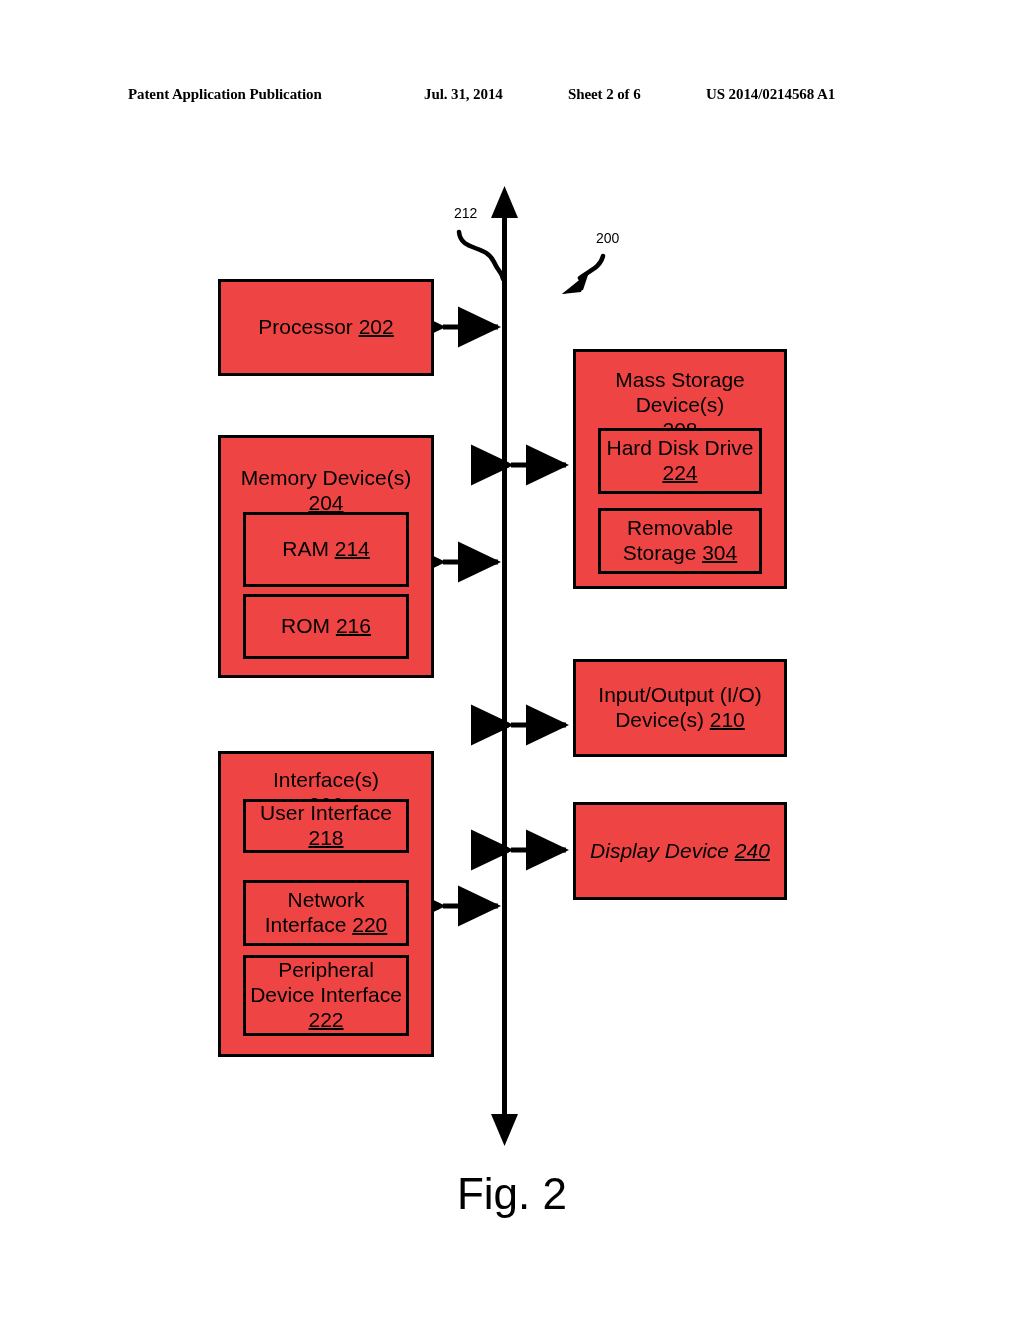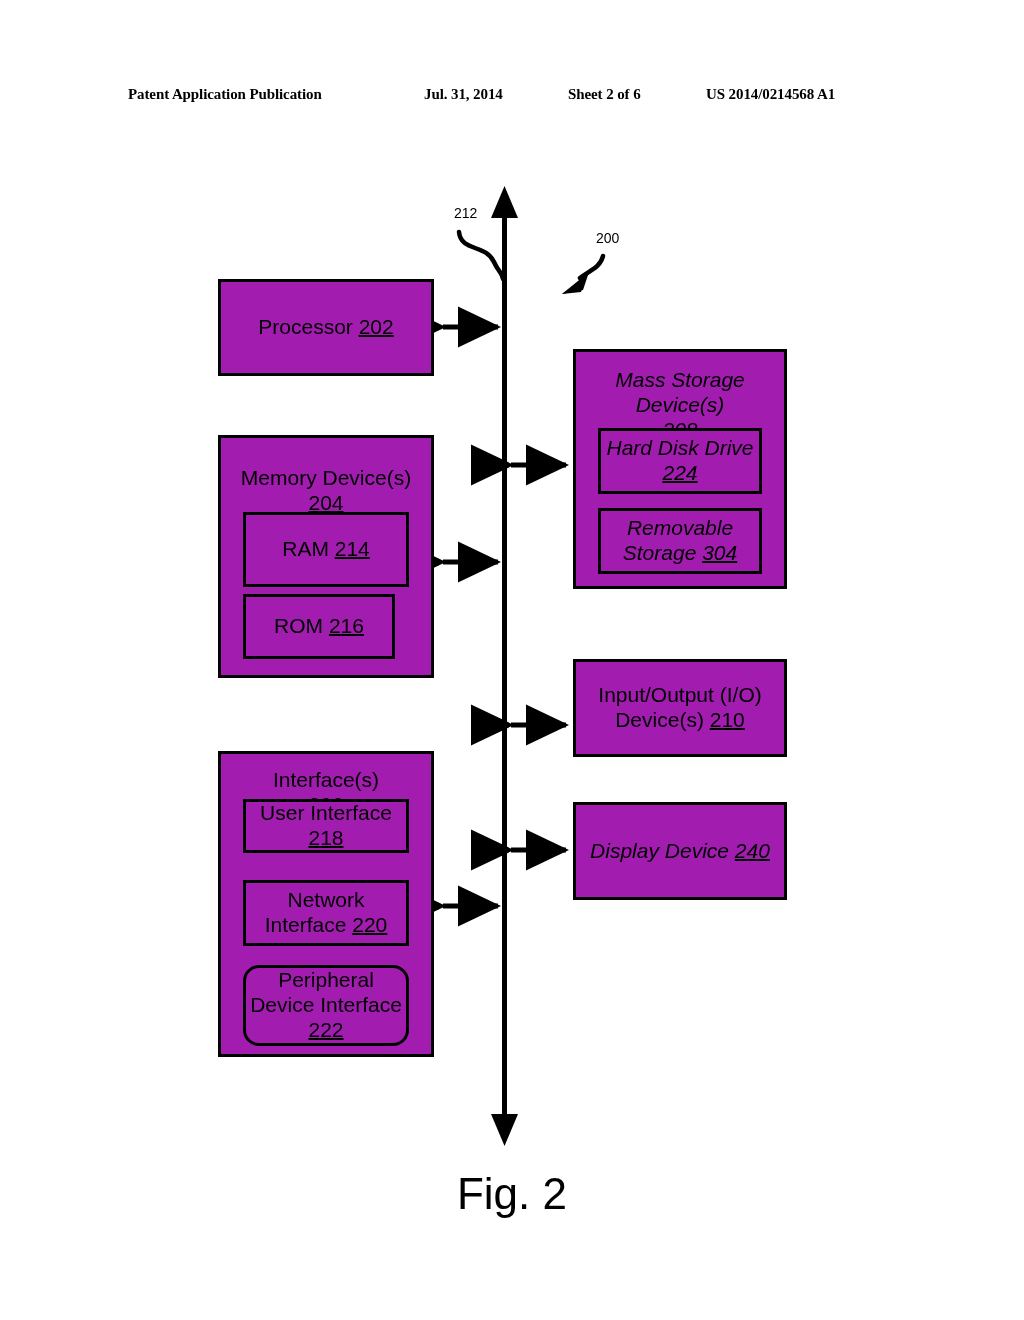--- a/index.html
+++ b/index.html
@@ -41,21 +41,21 @@
     width: 1024px;
     height: 1320px;
   }
   .diagram svg { display: block; }
 
   
   .box {
     position: absolute;
     box-sizing: border-box;
     border: 3px solid #000;
-    background: #a21caf;
+    background: #ef4444;
     display: flex;
     flex-direction: column;
     align-items: center;
     justify-content: center;
     text-align: center;
     font-size: 21px;
     line-height: 1.18;
   }
   .box.inner {
     border-width: 3px;
@@ -168,45 +168,45 @@
 </div>
 
 <div class="box" style="left:218px; top:435px; width:216px; height:243px; justify-content:flex-start;">
   <div class="group-label" style="top:28px;"><span>Memory Device(s)</span>
     <u>204</u></div>
 
   <div class="box inner" style="position:absolute; left:22px; top:74px; width:166px; height:75px;">
     <div class="box-title"><span>RAM</span> <u>214</u></div>
   </div>
 
-  <div class="box inner" style="position:absolute; left:22px; top:156px; width:152px; height:65px;">
+  <div class="box inner" style="position:absolute; left:22px; top:156px; width:166px; height:65px;">
     <div class="box-title"><span>ROM</span> <u>216</u></div>
   </div>
 </div>
 
 <div class="box" style="left:218px; top:751px; width:216px; height:306px; justify-content:flex-start;">
   <div class="group-label" style="top:14px;"><span>Interface(s)</span>
     <u>206</u></div>
 
   <div class="box inner" style="position:absolute; left:22px; top:45px; width:166px; height:54px;">
     <div class="box-title"><span>User Interface</span><br><u>218</u></div>
   </div>
 
   <div class="box inner" style="position:absolute; left:22px; top:126px; width:166px; height:66px;">
     <div class="box-title"><span>Network
 Interface</span> <u>220</u></div>
   </div>
 
-  <div class="box inner" style="position:absolute; left:22px; top:211px; width:166px; height:81px;border-radius:16px;">
+  <div class="box inner" style="position:absolute; left:22px; top:201px; width:166px; height:81px;">
     <div class="box-title"><span>Peripheral
 Device Interface</span><br><u>222</u></div>
   </div>
 </div>
 
-<div class="box" style="left:573px; top:349px; width:214px; height:240px; justify-content:flex-start;font-style:italic;">
+<div class="box" style="left:573px; top:349px; width:214px; height:240px; justify-content:flex-start;">
   <div class="group-label" style="top:16px;"><span>Mass Storage
 Device(s)</span>
     <u>208</u></div>
 
   <div class="box inner" style="position:absolute; left:22px; top:76px; width:164px; height:66px;">
     <div class="box-title"><span>Hard Disk Drive</span><br><u>224</u></div>
   </div>
 
   <div class="box inner" style="position:absolute; left:22px; top:156px; width:164px; height:66px;">
     <div class="box-title"><span>Removable

